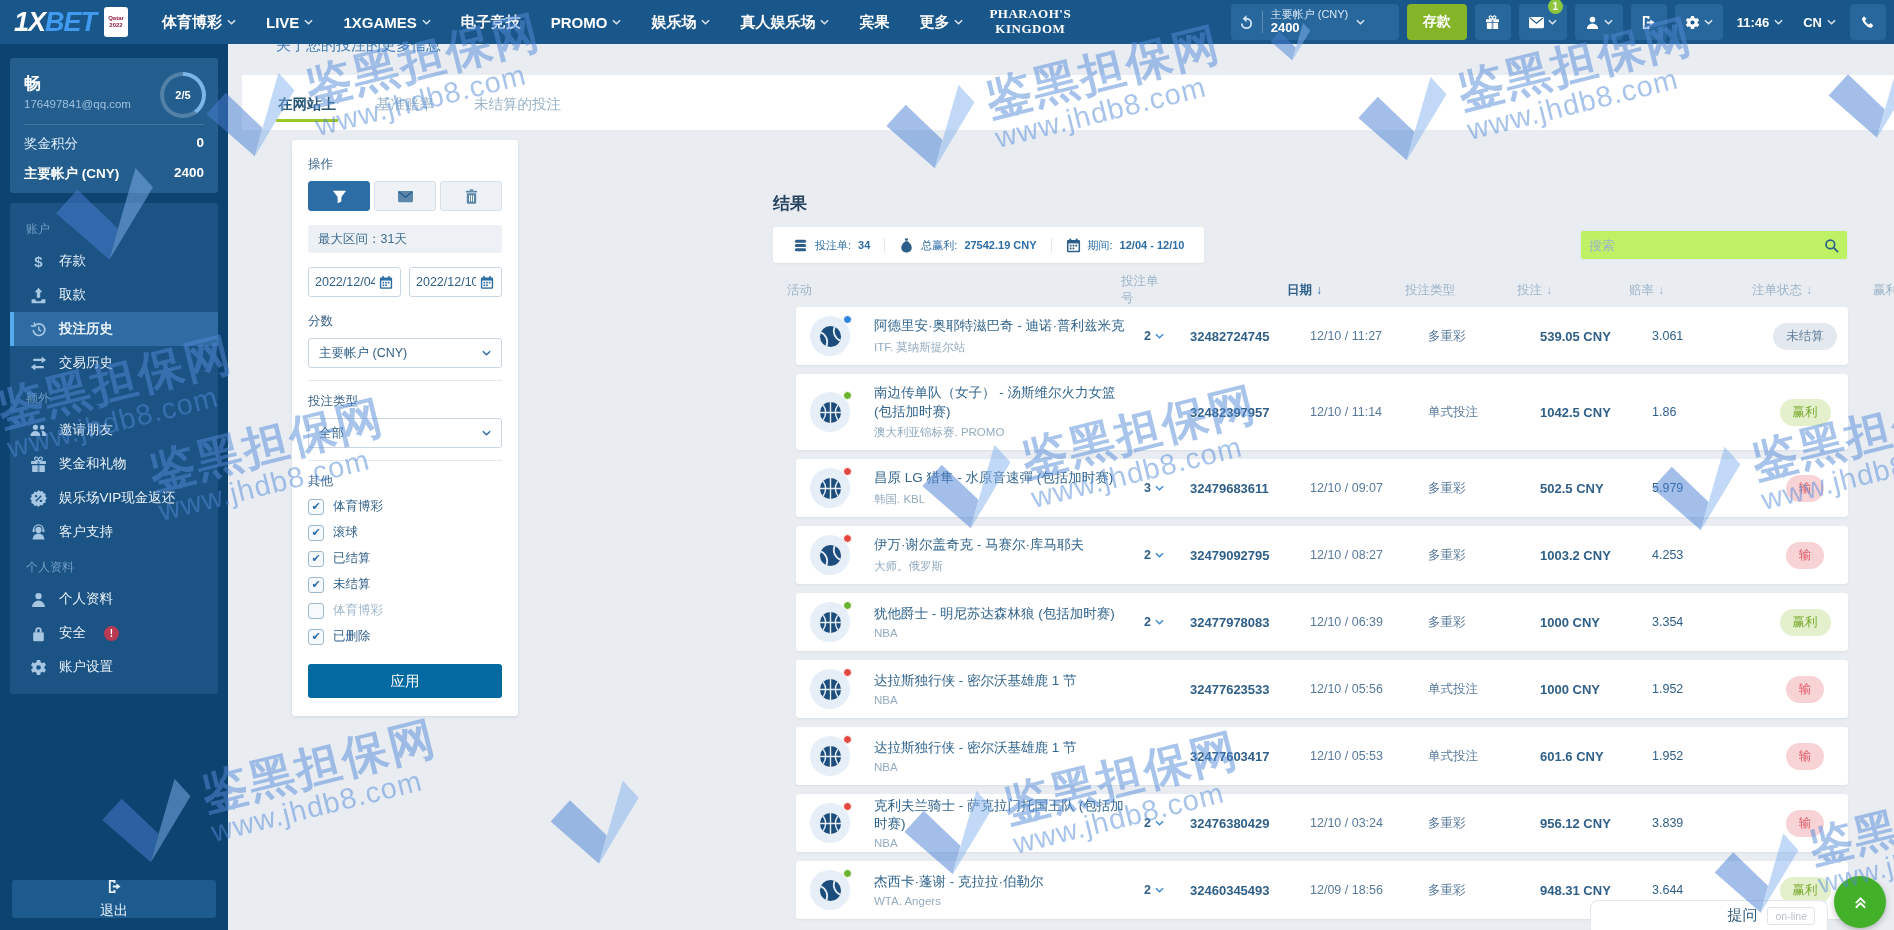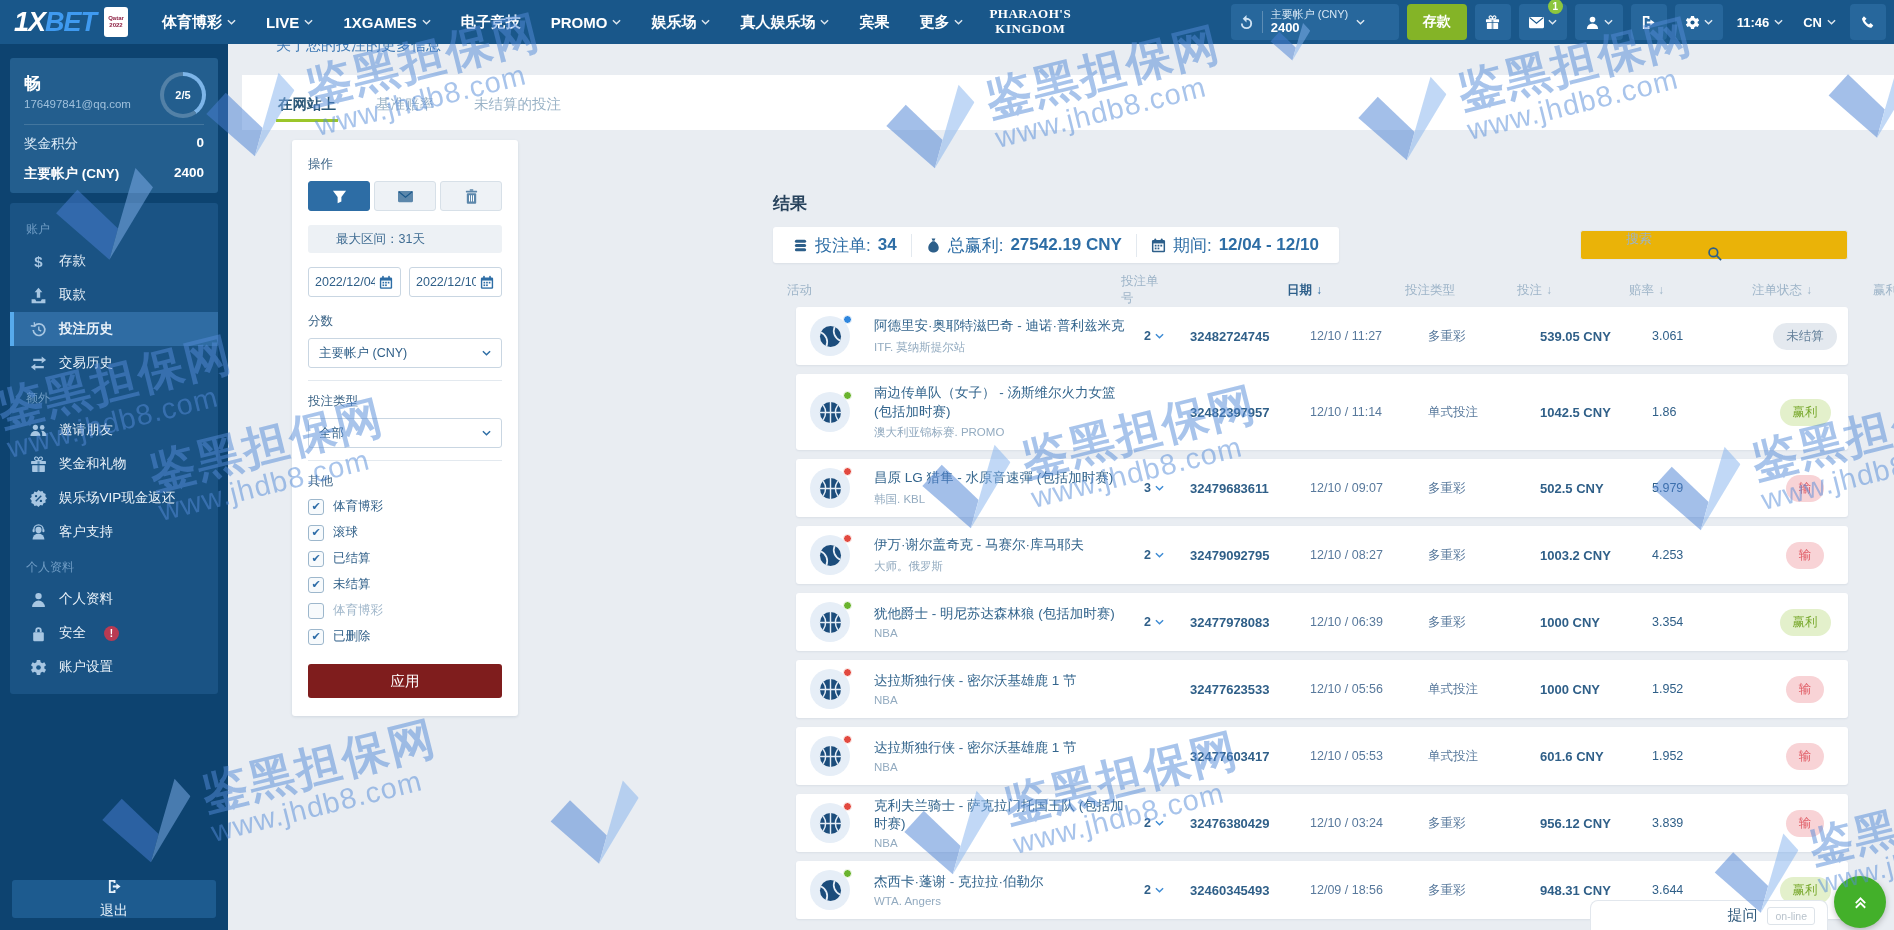--- a/index.html
+++ b/index.html
@@ -75,51 +75,51 @@
 
   
   .filter-card { position:absolute; left:64px; top:96px; width:226px; background:#fff; border-radius:3px;
                  box-shadow:0 1px 3px rgba(40,70,100,.12); padding:16px 16px 18px; }
   .f-label { font-size:12.5px; color:#3a6386; margin-bottom:8px; }
   .f-btn-row { display:flex; gap:4px; margin-bottom:14px; }
   .f-btn { flex:1; height:30px; background:#eef2f6; border:1px solid #d7e0e8; border-radius:3px; display:flex;
            align-items:center; justify-content:center; color:#5c87ab; cursor:pointer; }
   .f-btn svg { width:14px; height:14px; }
   .f-btn.active { background:#2d6da5; border-color:#2d6da5; color:#fff; }
-  .f-info { background:#edf1f5; border-radius:3px; height:28px; display:flex; align-items:center; padding:0 28px;
+  .f-info { background:#edf1f5; border-radius:3px; height:28px; display:flex; align-items:center; padding:0 10px;
             font-size:12.5px; color:#3f6c92; margin-bottom:14px; }
   .f-dates { display:flex; gap:8px; margin-bottom:16px; }
   .f-date { flex:1; height:30px; border:1px solid #c9d6e2; border-radius:3px; display:flex; align-items:center;
             padding:0 6px; font-size:12.5px; color:#2f5f88; gap:4px; overflow:hidden; white-space:nowrap; cursor:text; }
   .f-date .dtxt { flex:1; overflow:hidden; }
   .f-date svg { width:14px; height:14px; color:#2d6da5; flex:0 0 14px; }
   .f-select { height:30px; border:1px solid #c9d6e2; border-radius:3px; display:flex; align-items:center;
               padding:0 10px; font-size:12.5px; color:#2f5f88; justify-content:space-between; cursor:pointer; margin-bottom:4px; }
   .f-select .caret { color:#2d6da5; opacity:1; }
   .f-divider { border-top:1px solid #e3e9ef; margin:12px 0; }
   .chk-row { display:flex; align-items:center; gap:9px; margin-bottom:9px; cursor:pointer; }
   .chk-box { width:16px; height:16px; border:1.5px solid #9db7cc; border-radius:3px; background:#f7fafc; display:flex;
              align-items:center; justify-content:center; font-size:11px; color:#2e6da8; font-weight:bold; }
   .chk-label { font-size:12.5px; color:#2f5f88; }
   .chk-row.unchecked .chk-label { color:#9fb6ca; }
-  .apply-btn { width:100%; height:34px; background:#7f1d1d; border:none; border-radius:3px; color:#fff; font-size:14.5px;
+  .apply-btn { width:100%; height:34px; background:#0369a1; border:none; border-radius:3px; color:#fff; font-size:14.5px;
                cursor:pointer; margin-top:10px; font-family:inherit; }
 
   
   .results { position:absolute; left:545px; right:46px; top:148px; }
   .results-title { font-size:17px; font-weight:bold; color:#27425c; margin:0 0 12px 0; }
   .stats-row { display:flex; align-items:center; margin-bottom:10px; }
   .stats-bar { background:#fff; border-radius:3px; height:36px; display:flex; align-items:center; padding:0 6px;
                box-shadow:0 1px 2px rgba(40,70,100,.08); }
-  .stat-item { display:flex; align-items:center; gap:7px; padding:0 14px; font-size:17px; color:#2d6da5; }
+  .stat-item { display:flex; align-items:center; gap:7px; padding:0 14px; font-size:11px; color:#2d6da5; }
   .stat-item + .stat-item { border-left:1px solid #e3e9ef; }
   .stat-item svg { width:15px; height:15px; color:#2d5f8a; }
   .stat-item .sv { font-weight:bold; }
-  .search-box { margin-left:auto; width:268px; height:30px; background:#eab308; border:1px solid #e0e7ee; border-radius:3px;
-                display:flex; align-items:center; padding:0 8px;flex-direction:column; }
+  .search-box { margin-left:auto; width:268px; height:30px; background:#bef264; border:1px solid #e0e7ee; border-radius:3px;
+                display:flex; align-items:center; padding:0 8px; }
   .search-box input { flex:1; border:none; outline:none; font-size:13px; color:#2f5f88; font-family:inherit; background:transparent; }
   .search-box input::placeholder { color:#9db4c8; }
   .search-box svg { width:15px; height:15px; color:#2d5f8a; }
 
   .grid-cols { display:grid; grid-template-columns:64px 270px 46px 120px 118px 112px 112px 94px 118px 140px 44px 38px;
                align-items:center; }
   .table-head { height:34px; padding:0 14px; font-size:12.5px; color:#9db4c8; }
   .th { display:flex; align-items:center; gap:4px; }
   .th.sortable { cursor:pointer; }
   .th .arrow { font-size:12px; color:#9db4c8; }

